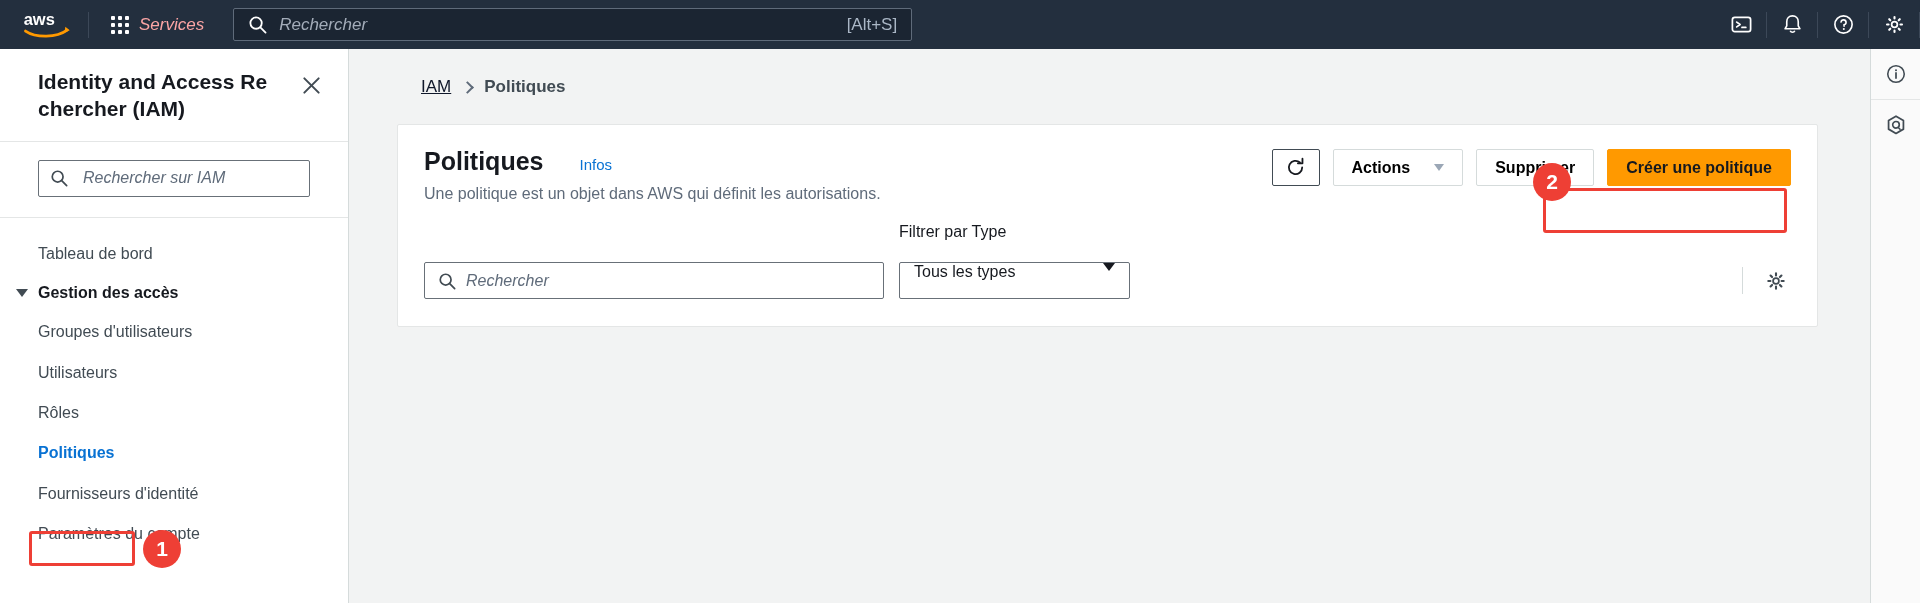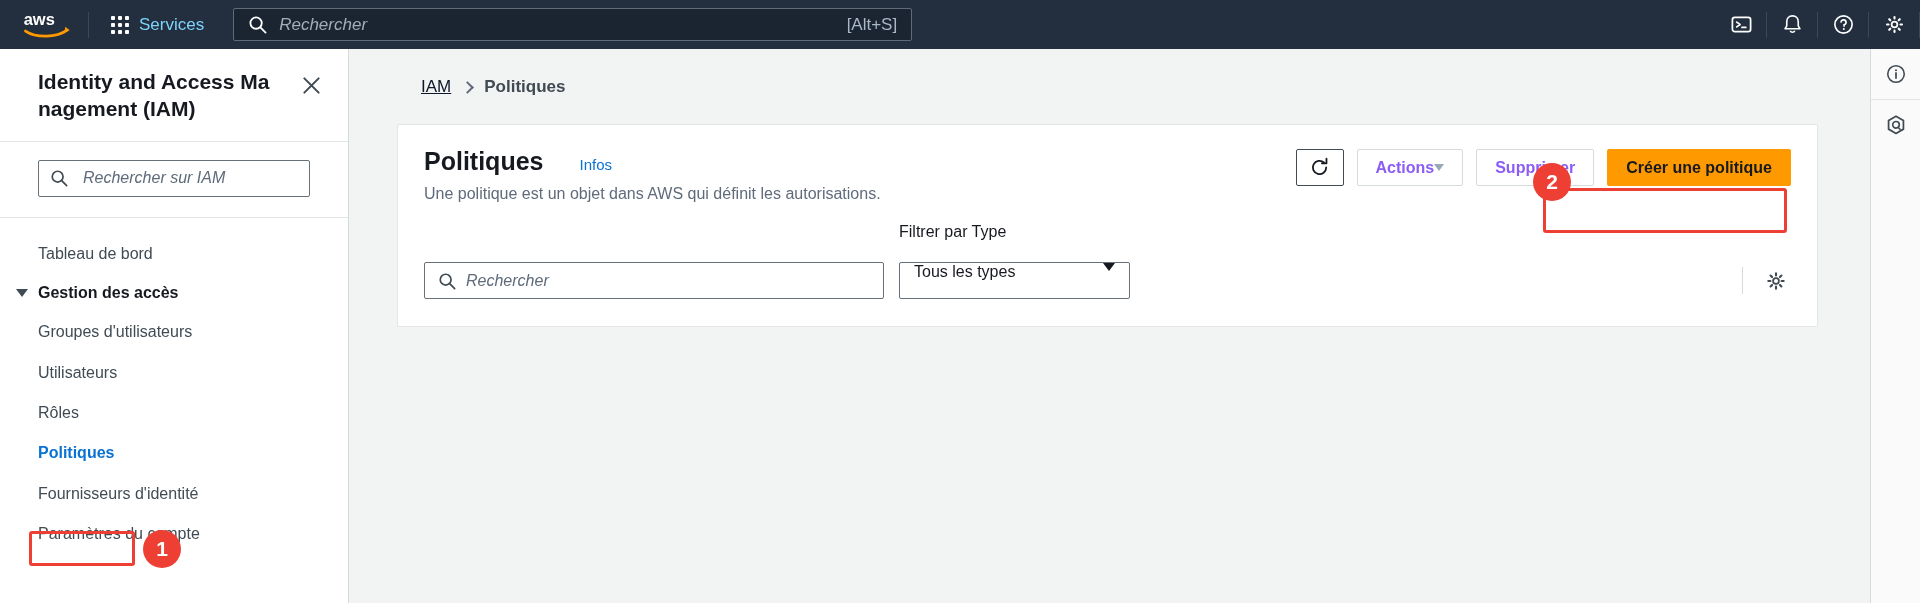--- a/index.html
+++ b/index.html
@@ -16,22 +16,23 @@
     background: #232f3e;
     display: flex; align-items: center;
     position: relative;
   }
   .aws-logo { margin-left: 22px; width: 52px; height: 32px; display: block; }
   .topnav-divider {
     width: 1px; height: 26px; background: #3c4858; margin: 0 14px;
   }
   .services-btn {
     display: flex; align-items: center; gap: 10px;
-    color: #7dd3fc; font-size: 17px; cursor: pointer;
+    color: #fca5a5; font-size: 17px; cursor: pointer;
     padding: 6px 8px;
+    font-style: italic;
   }
   .grid-icon { display: grid; grid-template-columns: repeat(3,4px); gap: 3px; }
   .grid-icon i { width: 4px; height: 4px; background: #fff; display: block; border-radius: 1px; }
   .global-search {
     margin-left: 21px;
     width: 679px; height: 33px;
     background: #1b2532;
     border: 1px solid #5f6b7a;
     border-radius: 2px;
     display: flex; align-items: center;
@@ -154,21 +155,21 @@
   .panel-actions {
     margin-left: auto; display: flex; align-items: center; gap: 13px;
     padding-top: 2px;
   }
   .btn {
     height: 37px; border-radius: 2px; font-size: 16px; font-weight: bold;
     display: flex; align-items: center; justify-content: center;
     cursor: pointer; background: #fff; padding: 0 18px;
   }
   .btn-icon { width: 48px; padding: 0; border: 1px solid #414b53; }
-  .btn-disabled { border: 1px solid #d5dbdb; color: #8b5cf6; cursor: default; gap: 0; align-items: center; }
+  .btn-disabled { border: 1px solid #d5dbdb; color: #000000; cursor: default; gap: 24px; align-items: center; }
   .caret-sm {
     width: 0; height: 0;
     border-left: 5px solid transparent; border-right: 5px solid transparent;
     border-top: 7px solid #9ba7b6;
   }
   .btn-primary {
     background: #ff9900; border: 1px solid #ff9900; color: #16191f;
   }
 
   .filter-row {
@@ -284,21 +285,21 @@
     </div>
     <div class="nav-sep"></div>
   </div>
 </div>
 
 <div class="body-wrap">
 
   <div class="sidebar">
 
     <div class="sb-header">
-      <div class="sb-title">Identity and Access Management (IAM)</div>
+      <div class="sb-title">Identity and Access Rechercher (IAM)</div>
       <div class="sb-close">
         <svg width="21" height="21" viewBox="0 0 22 22">
           <line x1="3.5" y1="3.5" x2="18.5" y2="18.5" stroke="#414b53" stroke-width="2.1" stroke-linecap="round"></line>
           <line x1="18.5" y1="3.5" x2="3.5" y2="18.5" stroke="#414b53" stroke-width="2.1" stroke-linecap="round"></line>
         </svg>
       </div>
     </div>
 
     <div class="sb-rule"></div>
 

